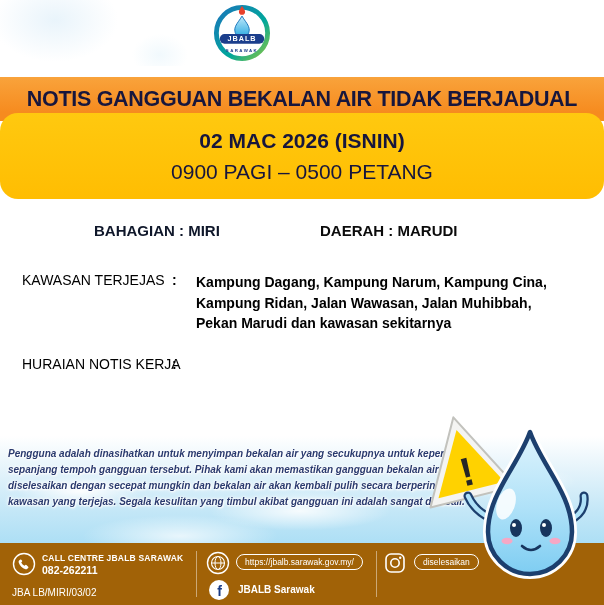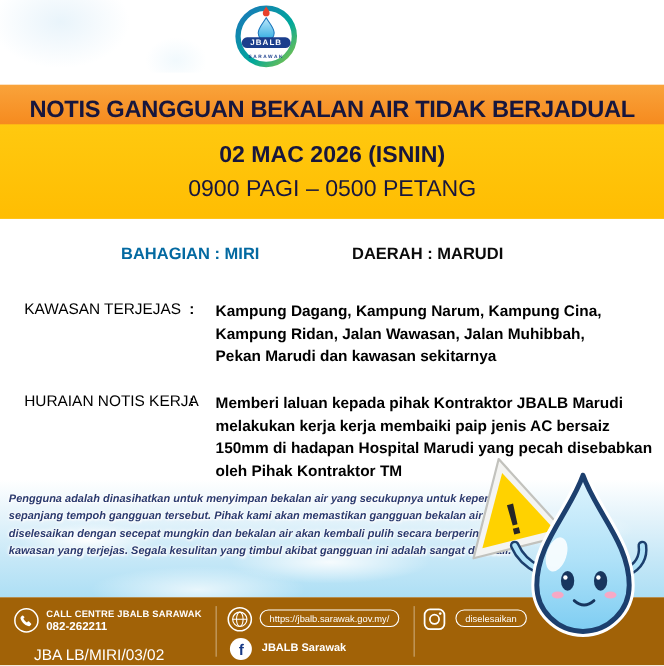--- a/index.html
+++ b/index.html
@@ -26,26 +26,26 @@
     display: flex; align-items: center; justify-content: center;
   }
   .title-band h1 {
     font-size: 21.5px; font-weight: bold; color: #17163d;
     white-space: nowrap; letter-spacing: -0.3px;
   }
   .datetime-band {
     position: absolute; top: 113px; left: 0; width: 604px; height: 86px;
     background: linear-gradient(180deg, #ffc90f 0%, #ffbd02 100%);
     display: flex; flex-direction: column; align-items: center; justify-content: center;
-    gap: 7px; color: #17163d;
+    gap: 7px; color: #17163d; border-radius: 18px;
   }
   .datetime-band .date { font-size: 21px; font-weight: bold; }
   .datetime-band .time { font-size: 21px; font-weight: normal; }
 
-  .bahagian { position: absolute; top: 222px; left: 110px; font-size: 15px; font-weight: bold; color: #0369a1; }
+  .bahagian { position: absolute; top: 222px; left: 94px; font-size: 15px; font-weight: bold; color: #0f172a; }
   .daerah   { position: absolute; top: 222px; left: 320px; font-size: 15px; font-weight: bold; color: #0b0b0b; text-align: center; }
 
   .info-label { position: absolute; left: 22px; font-size: 14px; font-weight: normal; color: #000; }
   .info-colon { position: absolute; left: 172px; font-size: 14px; font-weight: bold; color: #000; }
   .info-text  {
     position: absolute; left: 196px; width: 406px;
     font-size: 14px; font-weight: bold; color: #000;
     line-height: 20.5px; white-space: pre-line;
   }
   .kawasan-label, .kawasan-colon, .kawasan-text { top: 272px; }
@@ -84,21 +84,21 @@
   }
   .stripe-1 { left: 478px; }
   .stripe-2 { left: 498px; }
 
   .footer {
     position: absolute; top: 543px; left: 0; width: 604px; height: 62px;
     background: #a16207; color: #fff; z-index: 3;
   }
   .cc-label  { position: absolute; left: 42px; top: 10px; font-size: 8.5px; font-weight: bold; letter-spacing: 0.2px; }
   .cc-number { position: absolute; left: 42px; top: 21px; font-size: 10.5px; font-weight: bold; }
-  .ref-number { position: absolute; left: 12px; top: 44px; font-size: 14px; margin-left: 19px; }
+  .ref-number { position: absolute; left: 12px; top: 44px; font-size: 10px; }
   .phone-wrap { position: absolute; left: 12px; top: 9px; }
   .divider { position: absolute; top: 8px; width: 1px; height: 46px; background: rgba(255,255,255,0.45); }
   .divider-1 { left: 196px; }
   .divider-2 { left: 376px; }
   .globe-wrap { position: absolute; left: 206px; top: 8px; }
   .pill {
     border: 1px solid #fff; border-radius: 10px; padding: 2px 8px;
     font-size: 8.5px; white-space: nowrap; display: inline-block;
   }
   .web-pill { position: absolute; left: 236px; top: 11px; }
@@ -151,24 +151,20 @@
   <div class="daerah">DAERAH : MARUDI</div>
 
   <div class="info-label kawasan-label">KAWASAN TERJEJAS</div>
   <div class="info-colon kawasan-colon">:</div>
   <div class="info-text kawasan-text">Kampung Dagang, Kampung Narum, Kampung Cina,
 Kampung Ridan, Jalan Wawasan, Jalan Muhibbah,
 Pekan Marudi dan kawasan sekitarnya</div>
 
   <div class="info-label huraian-label">HURAIAN NOTIS KERJA</div>
   <div class="info-colon huraian-colon">:</div>
-  <div class="info-text huraian-text">Memberi laluan kepada pihak Kontraktor JBALB Marudi
-melakukan kerja kerja membaiki paip jenis AC bersaiz
-150mm di hadapan Hospital Marudi yang pecah disebabkan
-oleh Pihak Kontraktor TM</div>
 
   <div class="water-zone"></div>
 
   <p class="disclaimer">Pengguna adalah dinasihatkan untuk menyimpan bekalan air yang secukupnya untuk keperluan
 sepanjang tempoh gangguan tersebut. Pihak kami akan memastikan gangguan bekalan air dapat
 diselesaikan dengan secepat mungkin dan bekalan air akan kembali pulih secara berperingkat di
 kawasan yang terjejas. Segala kesulitan yang timbul akibat gangguan ini adalah sangat dikesali.</p>
 
 
   <div class="footer">

